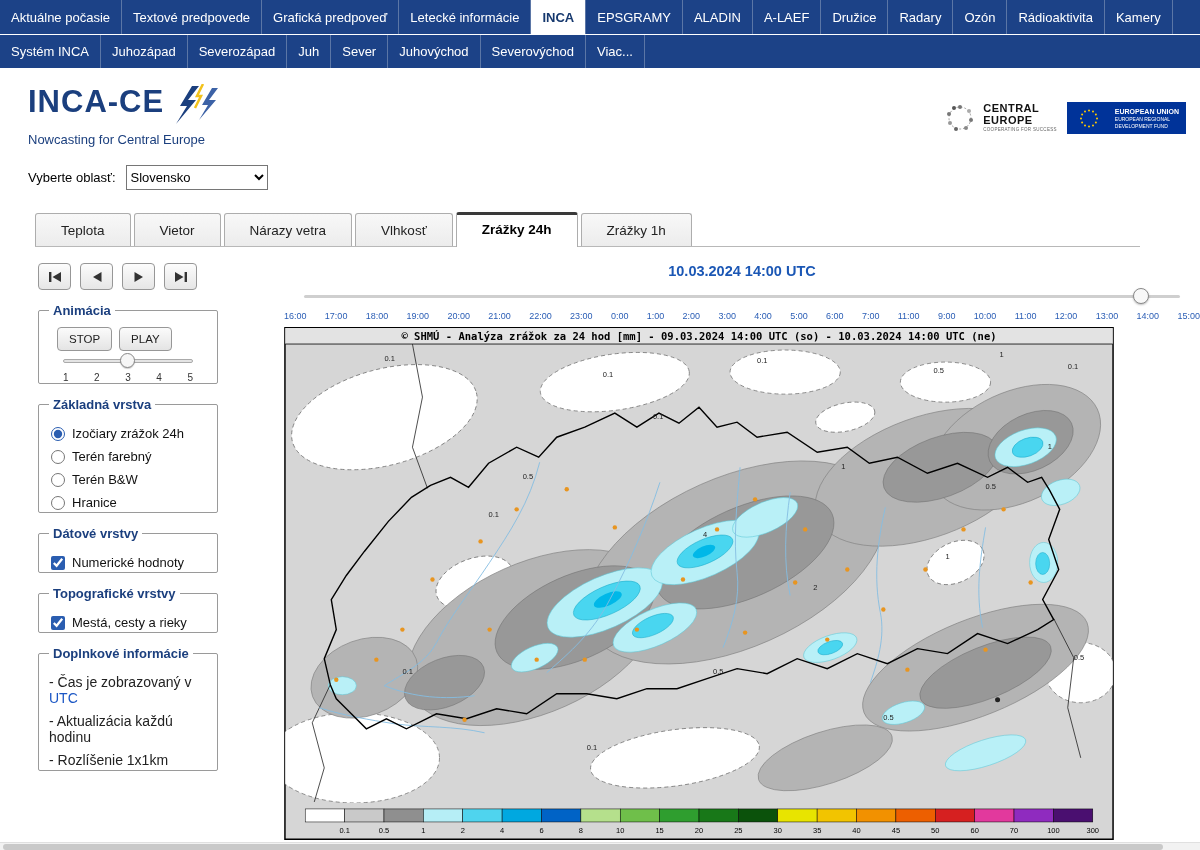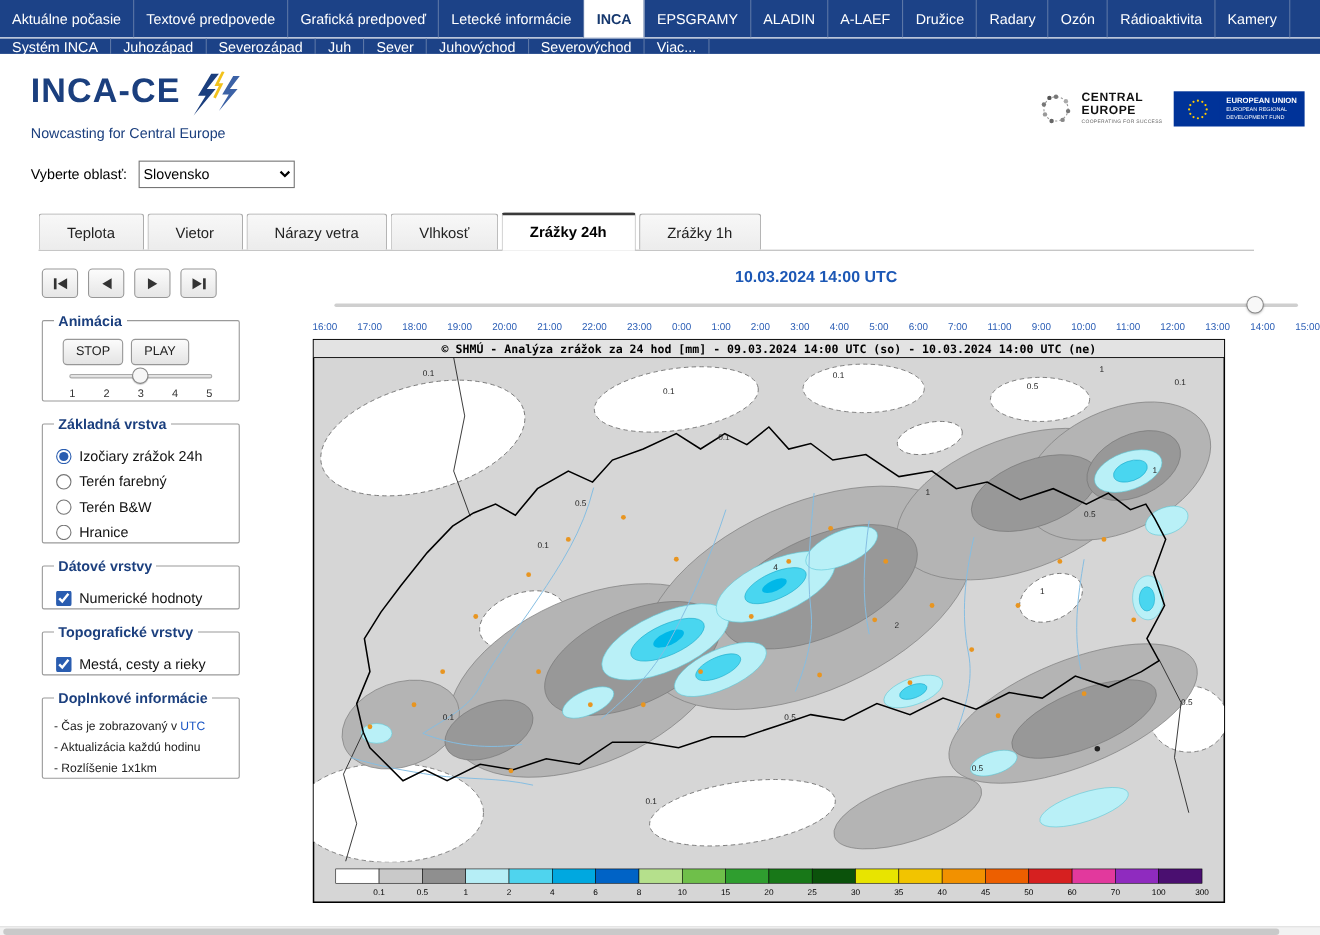--- a/index.html
+++ b/index.html
@@ -1,19 +1,19 @@
 <!DOCTYPE html>
 <html style="--nav-bg: #1c4287; --accent: #1b57b5; --legend: #1b3f7e; --link: #1a56c4;"><head>
 <meta charset="utf-8">
 <style>
 :root{--nav-bg:#1c4287;--accent:#1b57b5;--legend:#1b3f7e;--link:#1a56c4;}
 *{box-sizing:border-box;margin:0;padding:0}
 body{width:1200px;height:850px;font-family:"Liberation Sans",sans-serif;background:#fff;position:relative;overflow:hidden;}
 .topnav{display:flex;height:34px;background:var(--nav-bg);}
-.subnav{display:flex;height:15px;background:var(--nav-bg);border-top:1px solid #fff;}
+.subnav{display:flex;height:34px;background:var(--nav-bg);border-top:1px solid #fff;}
 .navitem{display:flex;align-items:center;padding:0 11px;font-size:13px;color:#fff;border-right:1px solid #5b76a6;cursor:pointer;white-space:nowrap;}
 .navitem.active{background:#fff;color:#16386e;font-weight:bold;}
 .content{padding-top:16px;position:relative;}
 .brand{margin-left:28px;}
 .brand-top{display:flex;align-items:flex-start;gap:8px;text-align:center;}
 .brand-title{font-size:31px;font-weight:bold;color:#1b3f7e;letter-spacing:1px;}
 .brand-sub{font-size:13px;color:#1b3f7e;margin-top:4px;}
 .partners{position:absolute;right:14px;top:34px;display:flex;gap:10px;align-items:center;}
 .ce-logo{display:flex;gap:8px;align-items:center;}
 .ce-text{line-height:1.05;}
@@ -35,21 +35,21 @@
 fieldset.panel{border:1px solid #9a9a9a;border-radius:2px;margin-top:13px;padding:6px 10px 0;}
 fieldset.panel legend{color:var(--legend);font-weight:bold;font-size:13px;padding:0 4px;}
 .anim-buttons{display:flex;gap:7px;margin:3px 0 2px 8px;}
 .ui-btn{padding:5px 11px;font-size:11.5px;font-family:inherit;background:linear-gradient(#fbfbfb,#e4e4e4);border:1px solid #979797;border-radius:4px;cursor:pointer;color:#222;}
 .slider{position:relative;height:16px;margin:0 14px;}
 .slider .groove{position:absolute;left:0;right:0;top:6px;height:4px;background:#e4e4e4;border:1px solid #aaa;border-radius:3px;}
 .slider .handle{position:absolute;top:0;width:15px;height:15px;background:#f6f6f6;border:1px solid #888;border-radius:50%;cursor:pointer;box-shadow:0 1px 1px rgba(0,0,0,.2);}
 .speed-ticks{display:flex;justify-content:space-between;margin:3px 14px 0;font-size:10px;color:#333;}
 .opt-row{display:flex;align-items:center;gap:7px;font-size:13px;color:#111;margin:8px 0 2px 2px;cursor:pointer;}
 .opt-row input{width:14px;height:14px;accent-color:#2a5db0;}
-.info-line{font-size:11px;color:#222;margin:7px 0 2px;}
+.info-line{font-size:14px;color:#222;margin:7px 0 2px;}
 .utc-link{color:var(--link);cursor:pointer;}
 .mapcol{width:948px;margin-left:66px;}
 .current-time{text-align:center;font-size:14.5px;font-weight:bold;color:var(--accent);}
 .time-slider{position:relative;height:18px;margin:8px 20px 0;}
 .time-slider .groove{position:absolute;left:0;right:0;top:8px;height:3px;background:#cfcfcf;border-radius:2px;}
 .time-slider .handle{position:absolute;top:1px;width:16px;height:16px;background:#f8f8f8;border:1px solid #8a8a8a;border-radius:50%;cursor:pointer;box-shadow:0 1px 2px rgba(0,0,0,.25);}
 .time-ticks{display:flex;justify-content:space-between;margin-top:6px;font-size:9px;color:#2a5db5;}
 .map-frame{margin-top:6px;}
 .hscroll{position:absolute;left:0;right:0;bottom:0;height:8px;background:#f2f2f2;border-top:1px solid #e0e0e0;}
 .hthumb{height:6px;margin-top:1px;margin-left:3px;width:1160px;background:#c9c9c9;border-radius:3px;}

